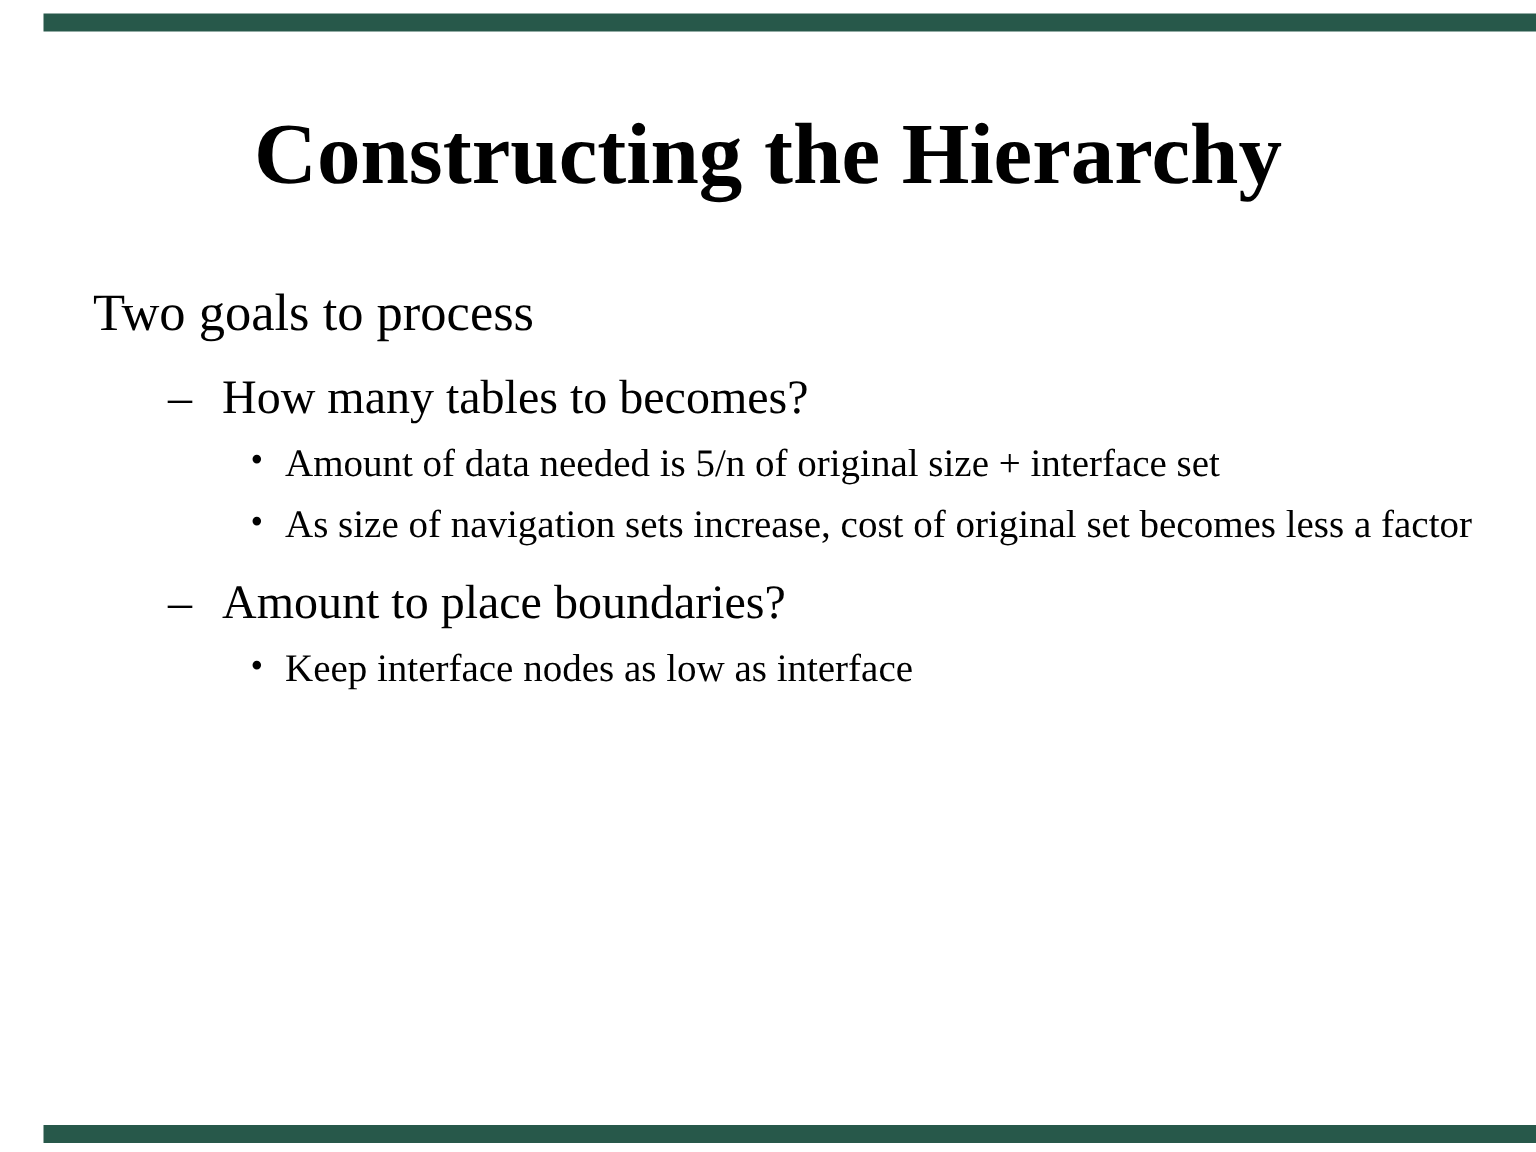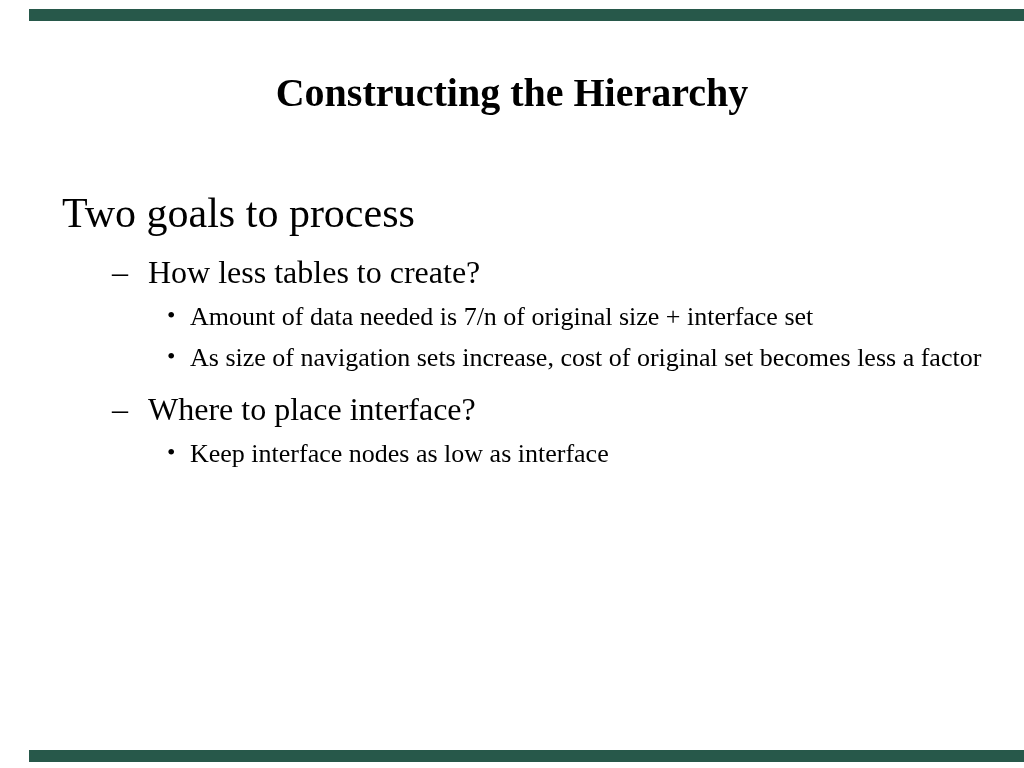--- a/index.html
+++ b/index.html
@@ -19,33 +19,33 @@
     height: 12px;
   }
   .accent-bar.top { top: 9px; }
   .accent-bar.bottom { bottom: 6px; }
   .title {
     position: absolute;
     top: 70px;
     left: 0;
     right: 0;
     text-align: center;
-    font-size: 40px;
+    font-size: 58px;
     font-weight: bold;
     letter-spacing: 0px;
     line-height: 1.15;
   }
   .content {
     position: absolute;
     top: 188px;
     left: 62px;
     right: 20px;
   }
   .heading {
-    font-size: 42px;
+    font-size: 35px;
     line-height: 1.2;
   }
   .group { margin-top: 14px; }
   .l1 {
     display: flex;
     font-size: 32px;
     line-height: 1.25;
   }
   .l1 .marker {
     flex: none;
@@ -76,36 +76,36 @@
 
   <div class="title">Constructing the Hierarchy</div>
 
   <div class="content">
 
     <div class="heading">Two goals to process</div>
 
     <div class="group">
       <div class="l1">
         <span class="marker">–</span>
-        <span class="text">How less tables to create?</span>
+        <span class="text">How many tables to becomes?</span>
       </div>
       <div class="l2">
         <span class="marker">•</span>
-        <span class="text">Amount of data needed is 7/n of original size + interface set</span>
+        <span class="text">Amount of data needed is 5/n of original size + interface set</span>
       </div>
       <div class="l2">
         <span class="marker">•</span>
         <span class="text">As size of navigation sets increase, cost of original set becomes less a factor</span>
       </div>
     </div>
 
     <div class="group">
       <div class="l1">
         <span class="marker">–</span>
-        <span class="text">Where to place interface?</span>
+        <span class="text">Amount to place boundaries?</span>
       </div>
       <div class="l2">
         <span class="marker">•</span>
         <span class="text">Keep interface nodes as low as interface</span>
       </div>
     </div>
 
   </div>
 
   <div class="accent-bar bottom" style="background-color: rgb(39, 88, 74);"></div>

